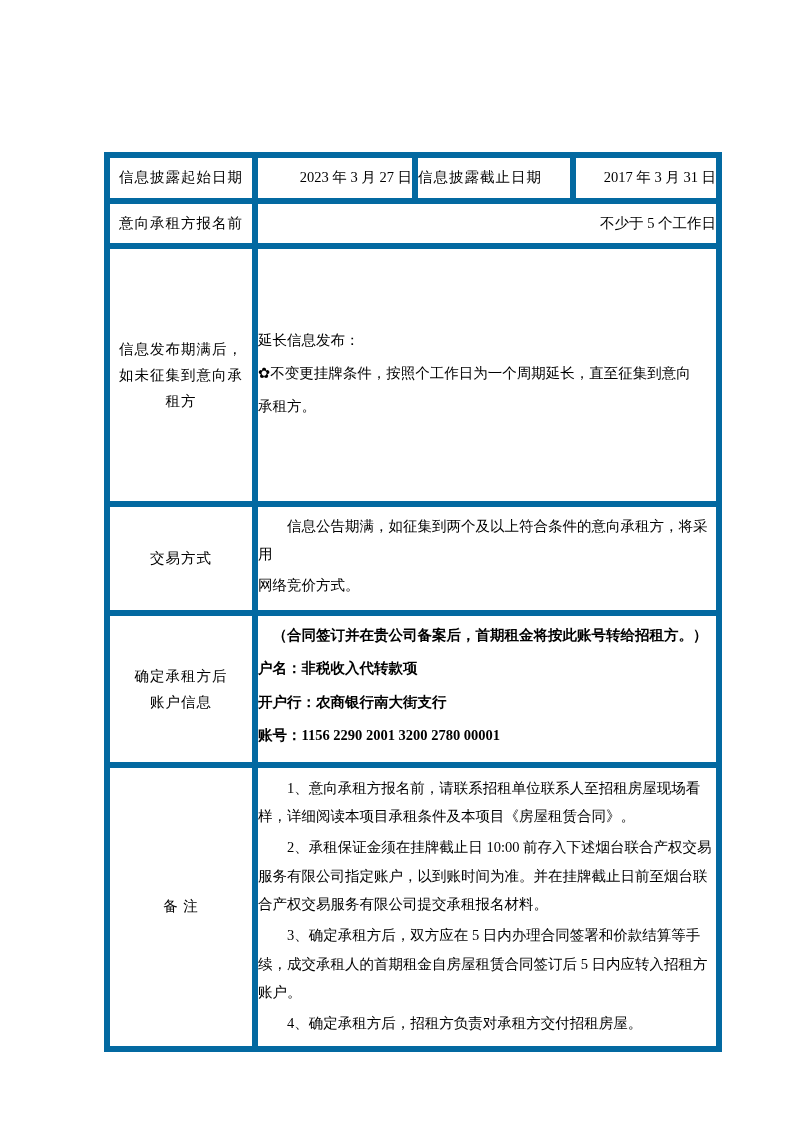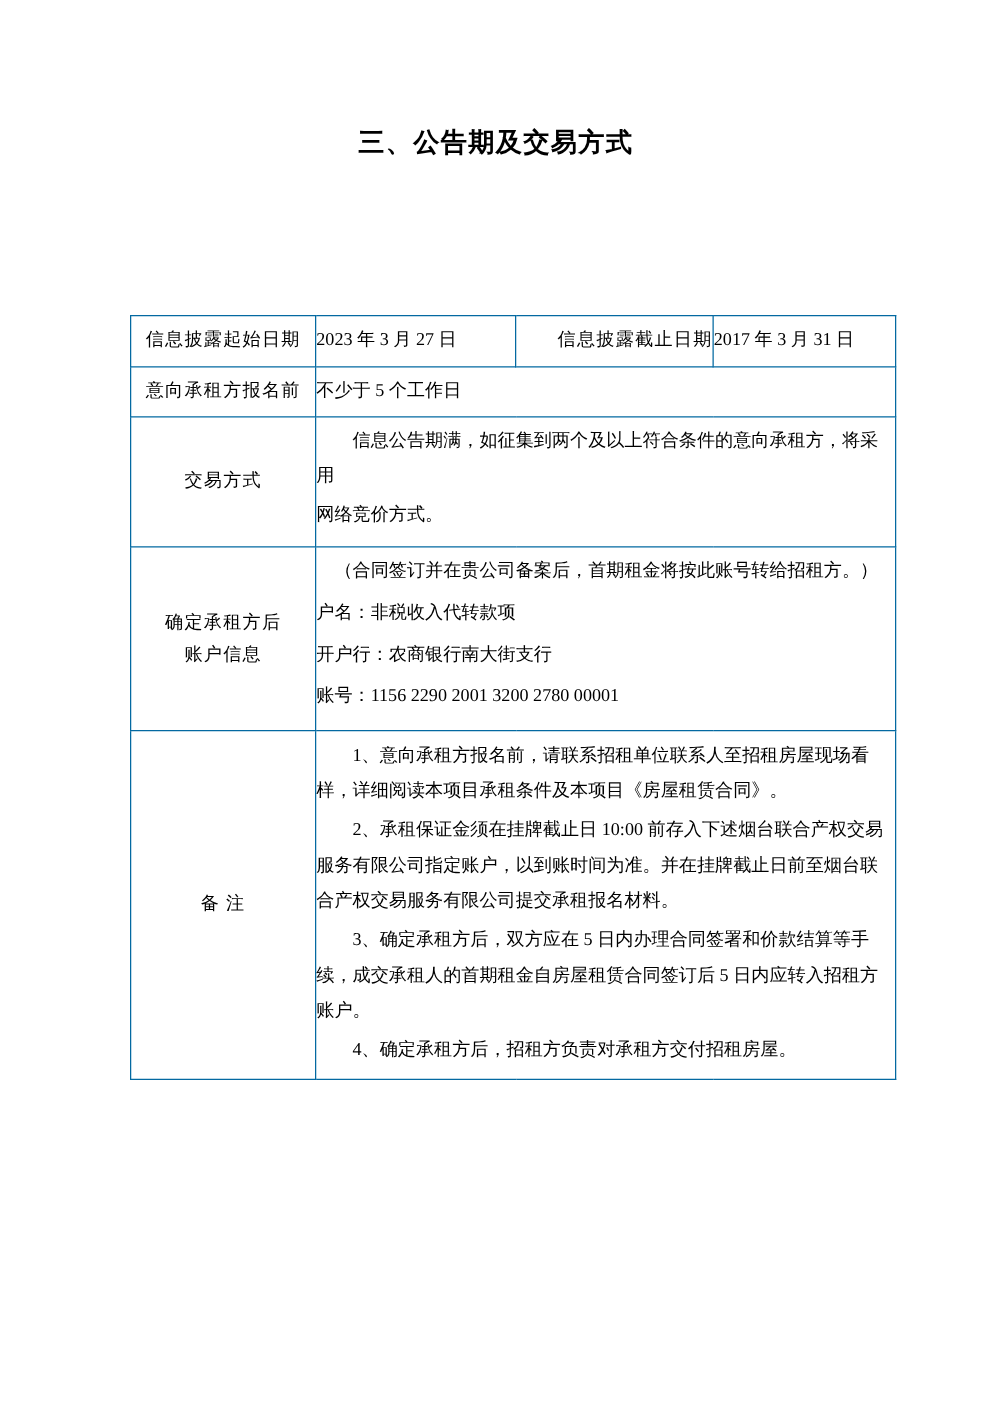--- a/index.html
+++ b/index.html
@@ -34,37 +34,37 @@
     left: 104px;
     top: 152px;
     width: 612px;
   }
   table.main {
     border-collapse: collapse;
     width: 612px;
     table-layout: fixed;
   }
   table.main td {
-    border: 1px solid #0369a1;
+    border: 6px solid #0369a1;
     vertical-align: middle;
     font-size: 14.5px;
     line-height: 1.9;
     padding: 6px 0;
   }
   td.label {
     text-align: center;
     width: 148px;
     letter-spacing: 1px;
   }
   td.label-wide {
-    text-align: right;
+    text-align: left;
     letter-spacing: 1px;
   }
   td.value-center {
-    text-align: left;
+    text-align: right;
   }
   td.value-left {
     text-align: left;
     padding-left: 16px;
   }
   .multiline p {
     margin: 0 0 4px 0;
     text-indent: 0;
   }
   .multiline p.indent2 {
@@ -78,38 +78,38 @@
     vertical-align: middle;
   }
   .notes p {
     margin: 0 0 3px 0;
     text-indent: 2em;
     line-height: 1.95;
   }
   .account p {
     margin: 0 0 6px 0;
     line-height: 1.9;
+    font-weight: bold;
   }
   .account p.first {
     text-indent: 1em;
   }
   .label-2line {
     line-height: 1.8;
   }
   .extend-body p {
     margin: 0 0 4px 0;
     line-height: 2.0;
   }
 </style>
 </head>
 <body>
 
 <div class="page">
 
-  <h1 class="doc-title">三、公告期及交易方式</h1>
 
   <div class="table-wrap">
     <table class="main">
       <colgroup>
         <col style="width:148px">
         <col style="width:160px">
         <col style="width:158px">
         <col style="width:146px">
       </colgroup>
       <tbody>
@@ -118,20 +118,34 @@
           <td class="value-center nowrap-date">2023 年 3 月  27 日</td>
           <td class="label-wide">信息披露截止日期</td>
           <td class="value-center nowrap-date">2017 年 3 月 31 日</td>
         </tr>
 
         <tr>
           <td class="label">意向承租方报名前</td>
           <td class="value-center" colspan="3">不少于 5 个工作日</td>
         </tr>
 
+        <tr class="row-tall">
+          <td class="label">
+            <div class="label-2line">
+              <div>信息发布期满后，</div>
+              <div>如未征集到意向承</div>
+              <div>租方</div>
+            </div>
+          </td>
+          <td class="value-left extend-body" colspan="3">
+            <p>延长信息发布：</p>
+            <p>✿不变更挂牌条件，按照个工作日为一个周期延长，直至征集到意向</p>
+            <p>承租方。</p>
+          </td>
+        </tr>
 
         <tr>
           <td class="label">交易方式</td>
           <td class="value-left multiline" colspan="3">
             <p class="indent2">信息公告期满，如征集到两个及以上符合条件的意向承租方，将采用</p>
             <p>网络竞价方式。</p>
           </td>
         </tr>
 
         <tr>

